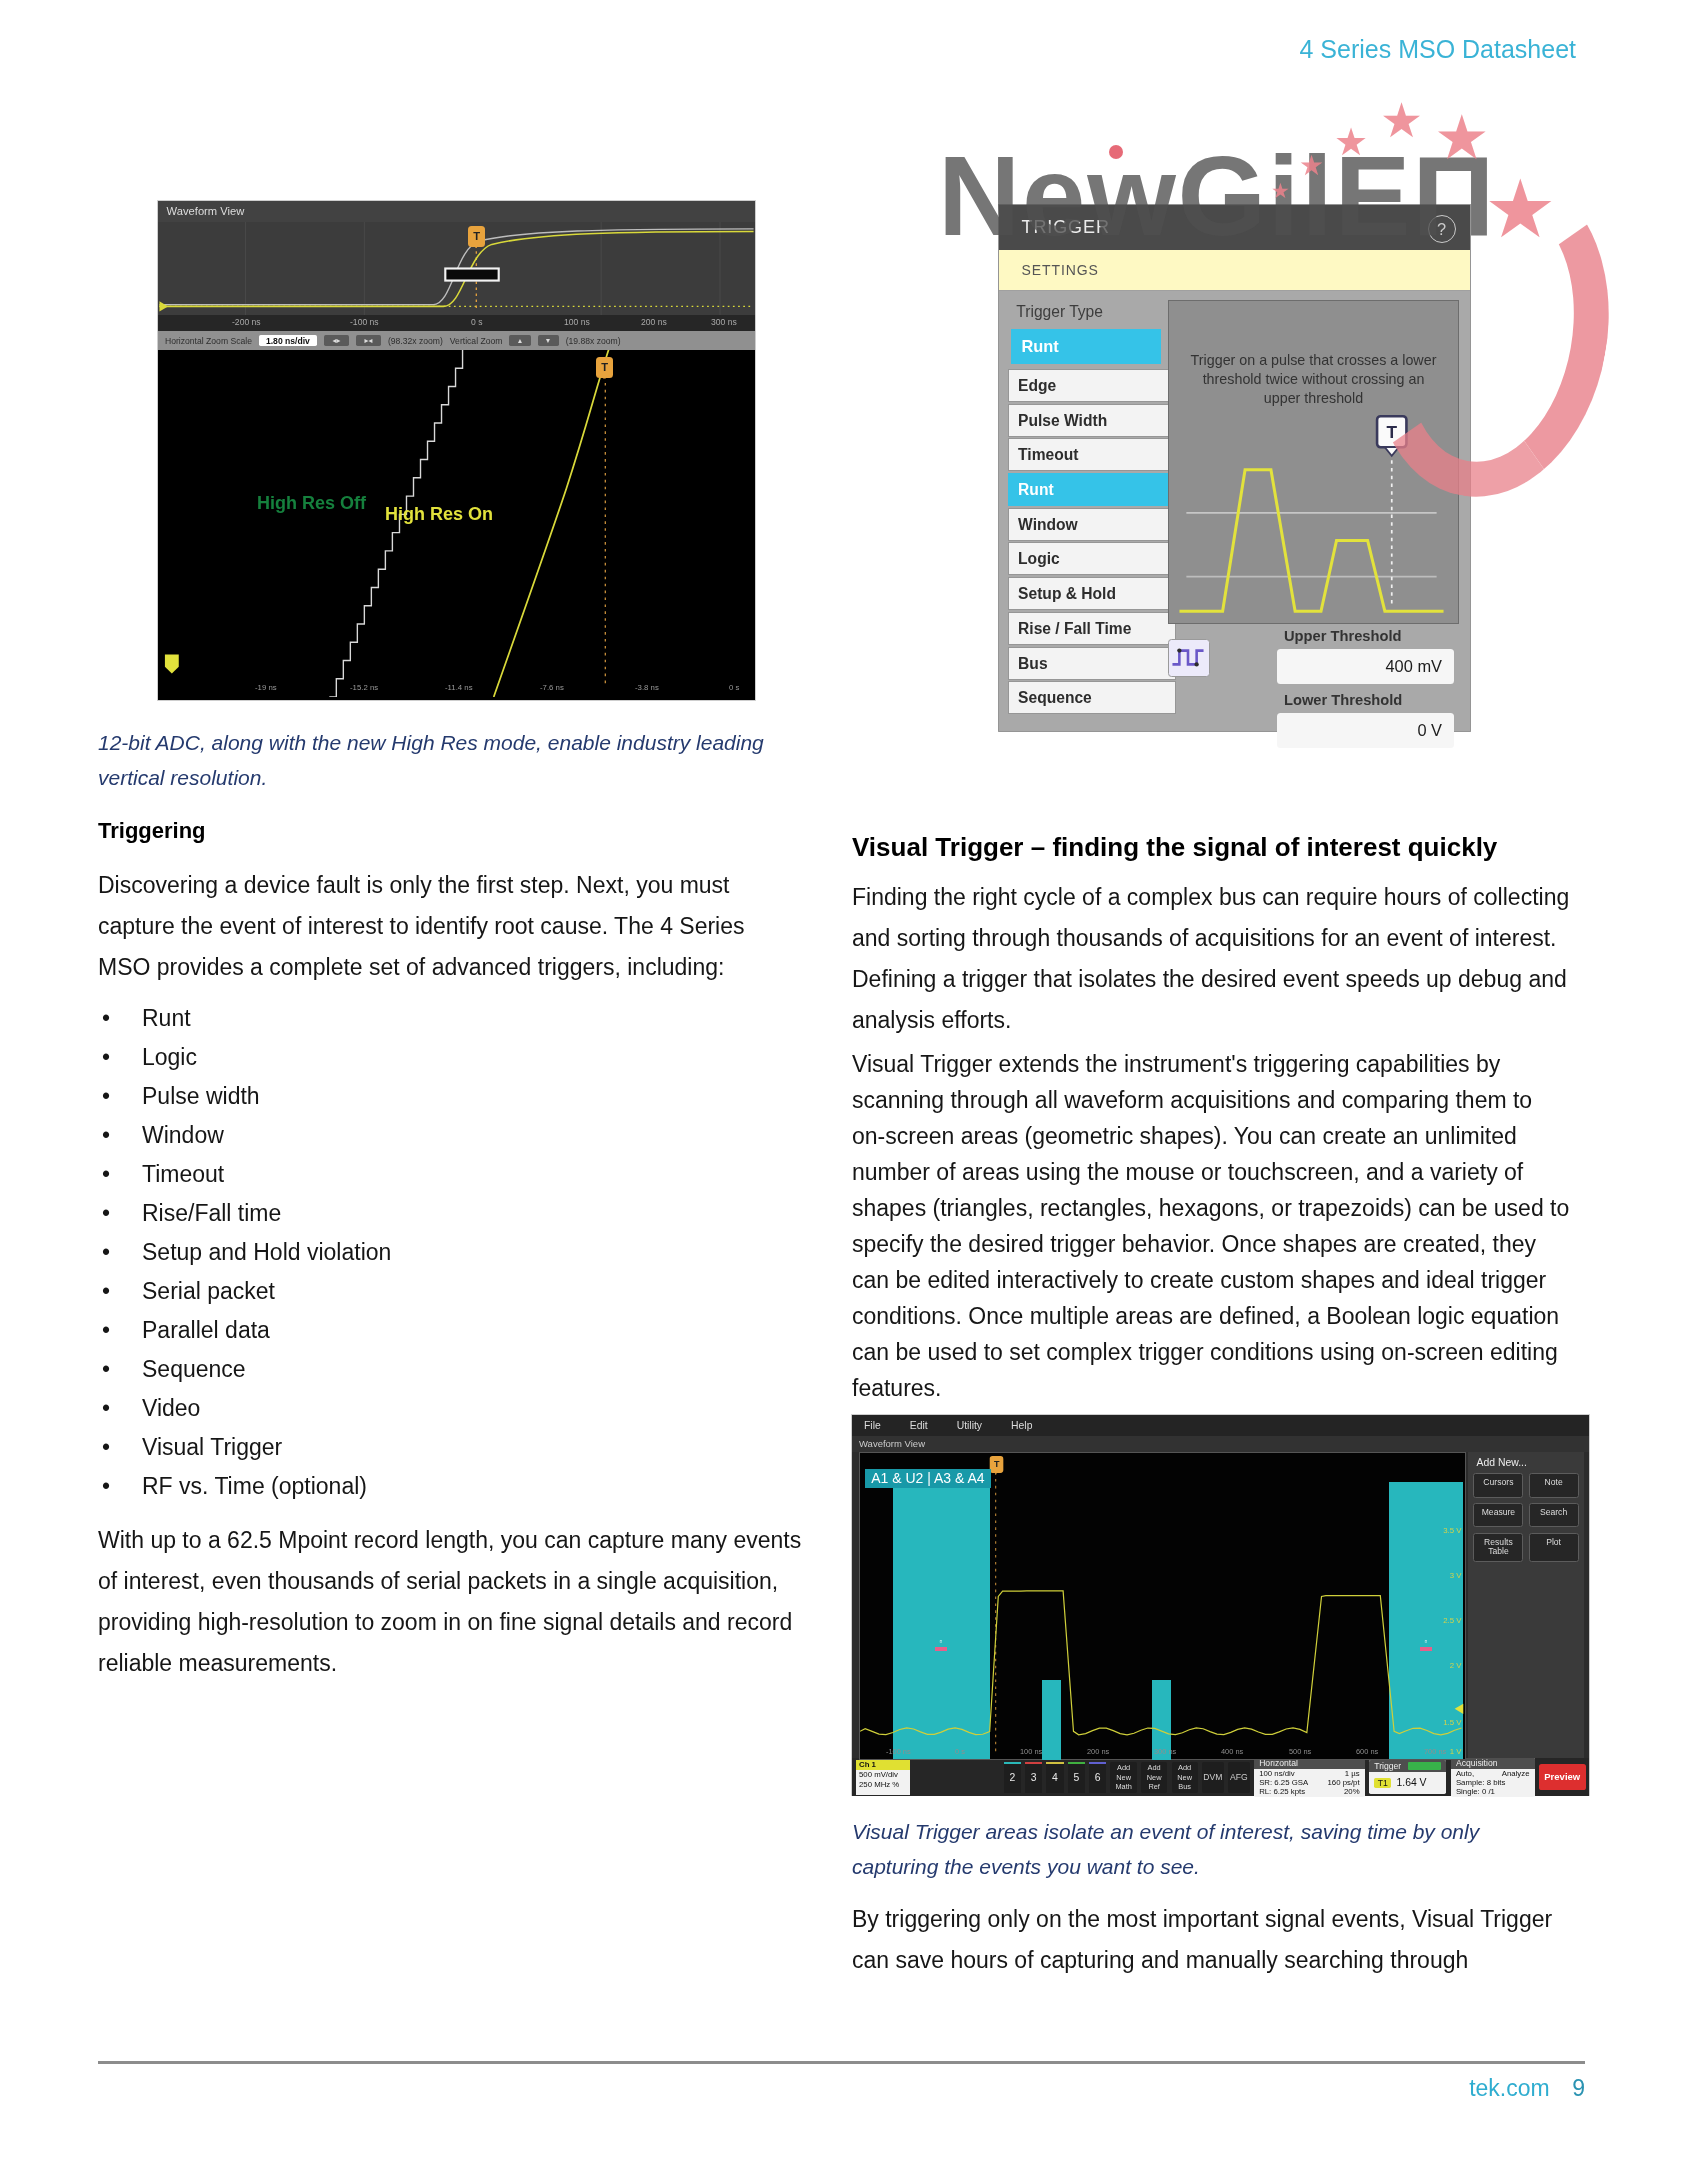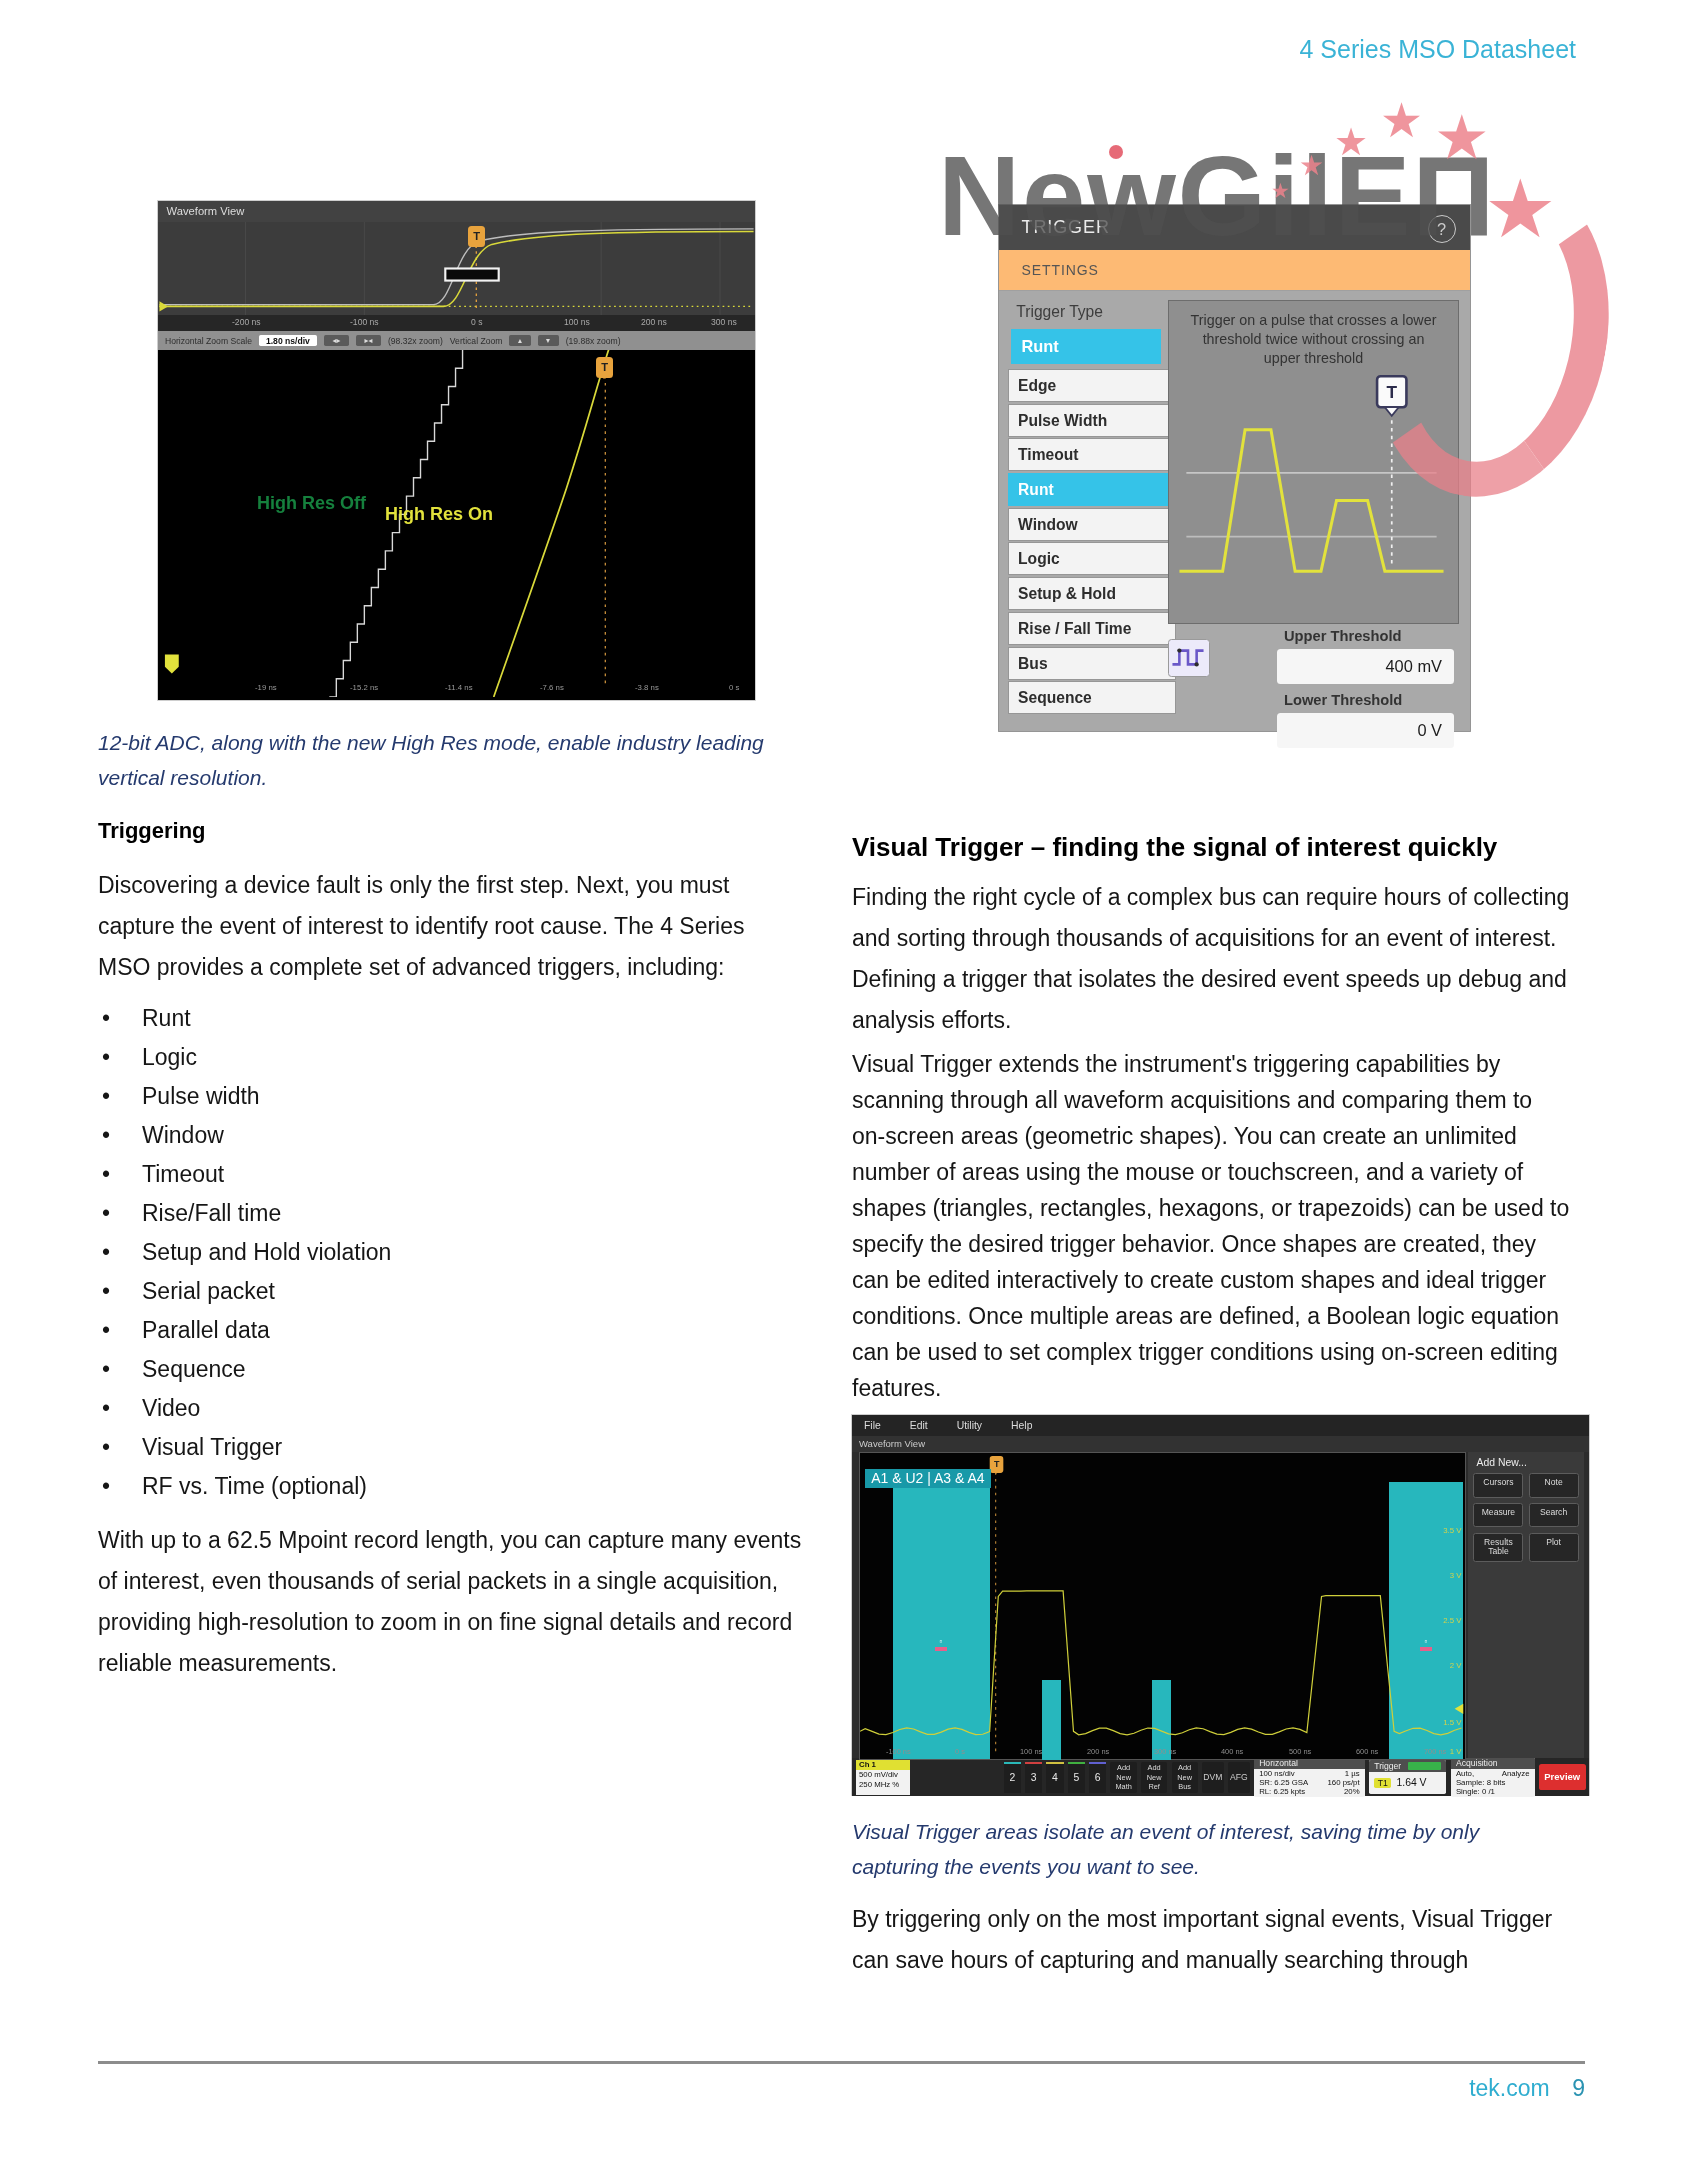--- a/index.html
+++ b/index.html
@@ -34,32 +34,32 @@
   .tpin{position:absolute;width:17.3px;height:21px;background:#e8a33d;border-radius:3.5px;
         color:#222;font-size:11.2px;font-weight:700;text-align:center;line-height:21px;}
   .tpin:after{content:"";position:absolute;left:4.3px;bottom:-5.2px;border:4.3px solid transparent;border-top-color:#e8a33d;}
   
   #dlg{left:999px;top:205px;width:471px;height:526px;background:#a9a9a9;z-index:3;
        box-shadow:0 0 0 0.9px #8a8a8a;}
   #dlg-bar{height:45px;background:#4a4a4a;color:#ececec;font-size:18px;line-height:45px;
        padding-left:22.5px;letter-spacing:0.9px;position:relative;}
   #dlg-help{position:absolute;right:14px;top:9.5px;width:26px;height:26px;border:1.7px solid #c9c9c9;
        border-radius:50%;color:#c9c9c9;font-size:16.4px;line-height:26px;text-align:center;}
-  #dlg-settings{height:40px;background:#fdba74;border-bottom:1.7px solid #a0a0a0;color:#555;
+  #dlg-settings{height:40px;background:#fef9c3;border-bottom:1.7px solid #a0a0a0;color:#555;
        font-size:14px;line-height:40px;padding-left:22.5px;letter-spacing:0.9px;}
   #dlg-body{position:relative;height:439px;}
   #tt-label{left:17.3px;top:12px;font-size:15.6px;color:#3d3d3d;}
   #tt-selected{left:12px;top:38px;width:140px;height:35px;background:#35c3e8;color:#fff;
        font-size:16.4px;font-weight:600;line-height:35px;padding-left:10.4px;}
   #tt-list{left:8.6px;top:78px;width:168px;}
   .opt{height:31px;background:#f3f3f3;border:1.7px solid #969696;margin-bottom:1.7px;
        font-size:15.6px;font-weight:600;color:#2d2d2d;line-height:31px;padding-left:9.5px;}
   .opt.sel{background:#35c3e8;color:#fff;border-color:#35c3e8;}
   #help-panel{left:169px;top:8.6px;width:289px;height:322px;background:#8f8f8f;border:1.7px solid #6d6d6d;}
-  #help-text{padding:10.4px 17.3px 0 17.3px;text-align:center;font-size:14.3px;line-height:19px;color:#333;}
+  #help-text{padding:10.4px 17.3px 0 17.3px;text-align:center;font-size:14.3px;line-height:19px;color:#333;margin-top:40px;}
   .thr-label{font-size:14.7px;font-weight:700;color:#333;}
   .thr-field{width:177px;height:35px;background:#f6f6f6;border-radius:3.5px;font-size:16.4px;color:#1d1d1d;
        text-align:right;line-height:35px;padding-right:12px;box-sizing:border-box;}
   #dig-icon{left:169px;top:348px;width:40px;height:36px;background:#eceafa;border:0.9px solid #9a9a9a;border-radius:3.5px;}
   
   #scope2{left:852px;top:1415px;width:737px;height:380px;background:#161616;z-index:2;box-shadow:0 0 0 0.9px #c9c9c9;}
   #s2-menu{height:21px;background:#242424;display:flex;gap:29px;padding-left:12px;
        font-size:10.4px;color:#ddd;align-items:center;}
   #s2-view{position:relative;height:322px;background:#2c2c2c;}
   #s2-tab{position:absolute;left:0;top:0;width:100%;height:15.6px;background:#323232;

